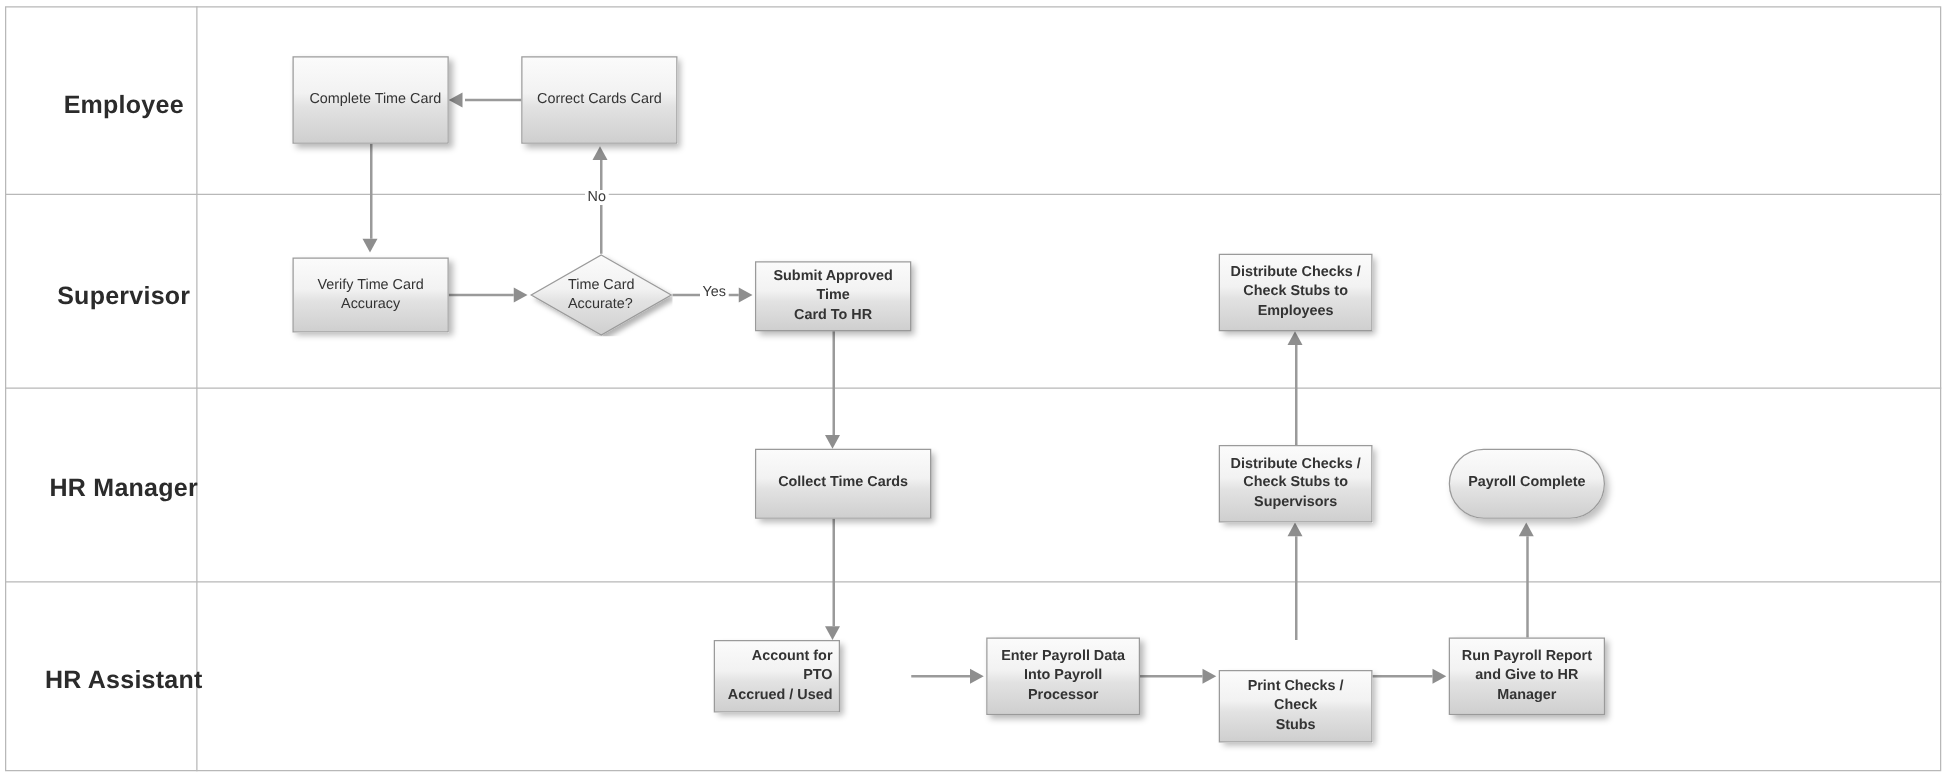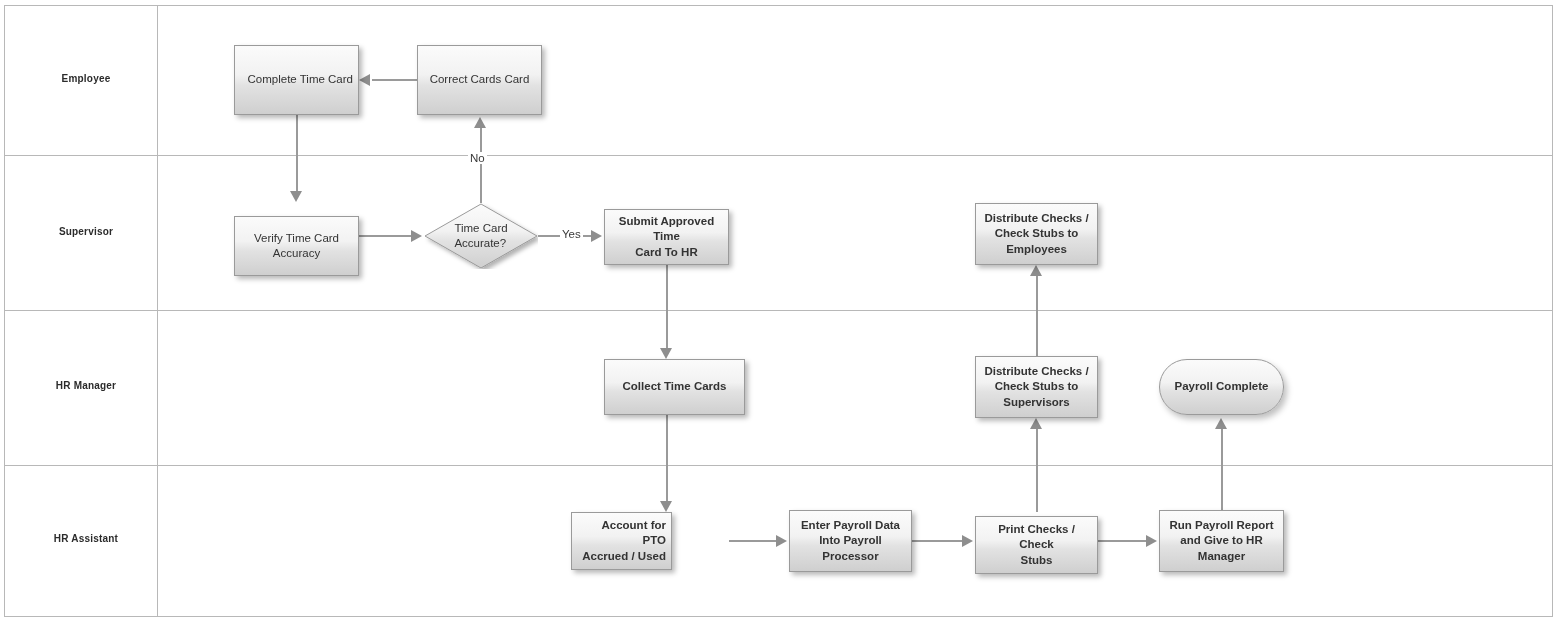--- a/index.html
+++ b/index.html
@@ -41,24 +41,24 @@
   .lane-col-divider {
     position: absolute;
     left: 157px;
     top: 5px;
     width: 0;
     height: 612px;
     border-left: 1px solid #b8b8b8;
   }
   .lane-label {
     position: absolute;
-    left: 10px;
+    left: 23px;
     width: 152px;
     text-align: center;
-    font-size: 10px;
+    font-size: 20px;
     font-weight: bold;
     color: #2b2b2b;
     letter-spacing: .2px;
   }
 
   
   .node {
     position: absolute;
     box-sizing: border-box;
     display: flex;
@@ -210,21 +210,21 @@
   <div class="arrow up" style="left:1215px; top:418px;"></div>
 
   <div class="node plain" style="left:234px; top:45px; width:125px; height:70px;justify-content:flex-end;">
     <span>Complete Time Card</span>
   </div>
 
   <div class="node plain" style="left:417px; top:45px; width:125px; height:70px;">
     <span>Correct Cards Card</span>
   </div>
 
-  <div class="node plain" style="left:234px; top:216px; width:125px; height:60px;justify-content:center;">
+  <div class="node plain" style="left:234px; top:206px; width:125px; height:60px;justify-content:center;">
     <span>Verify Time Card<br>Accuracy</span>
   </div>
 
   <div class="decision" style="left:424px; top:203px; width:114px; height:66px;">
     <svg class="dshape" viewBox="0 0 114 66" preserveAspectRatio="none">
       <defs>
         <linearGradient id="dg" x1="0" y1="0" x2="0" y2="1">
           <stop offset="0%" stop-color="#fbfbfb"></stop>
           <stop offset="42%" stop-color="#f2f2f2"></stop>
           <stop offset="58%" stop-color="#e2e2e2"></stop>
@@ -260,21 +260,21 @@
   </div>
 
   <div class="node" style="left:571px; top:512px; width:101px; height:58px;text-align:right;">
     <span>Account for PTO<br>Accrued / Used</span>
   </div>
 
   <div class="node" style="left:789px; top:510px; width:123px; height:62px;">
     <span>Enter Payroll Data<br>Into Payroll<br>Processor</span>
   </div>
 
-  <div class="node" style="left:975px; top:516px; width:123px; height:58px;">
+  <div class="node" style="left:975px; top:536px; width:123px; height:58px;">
     <span>Print Checks / Check<br>Stubs</span>
   </div>
 
   <div class="node" style="left:1159px; top:510px; width:125px; height:62px;">
     <span>Run Payroll Report<br>and Give to HR<br>Manager</span>
   </div>
 
 </div>
 
 </body></html>

